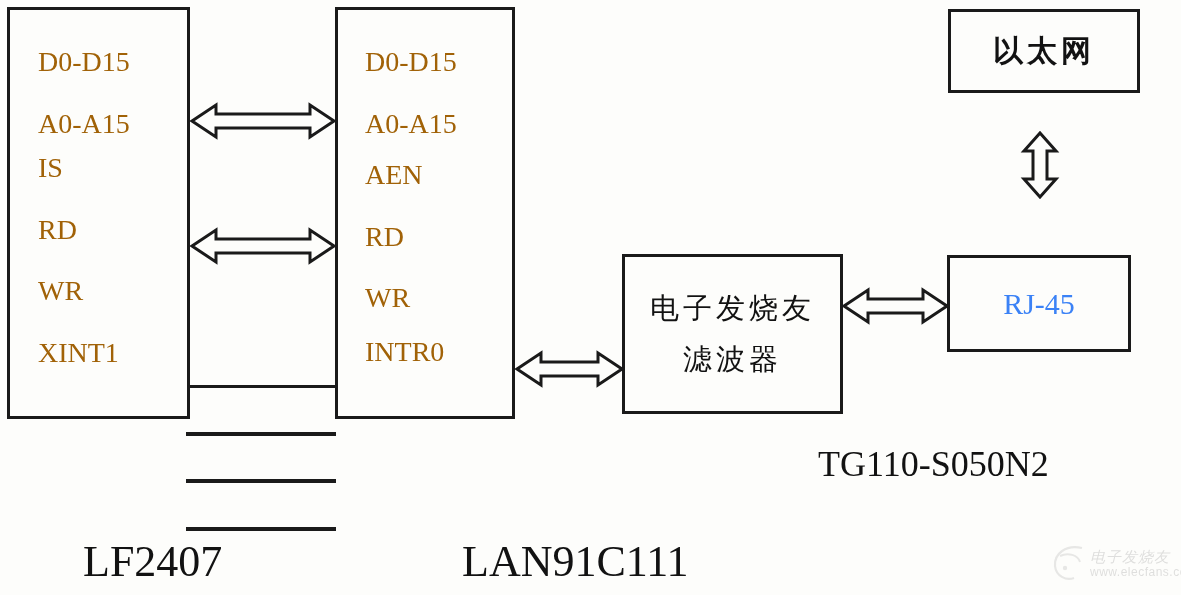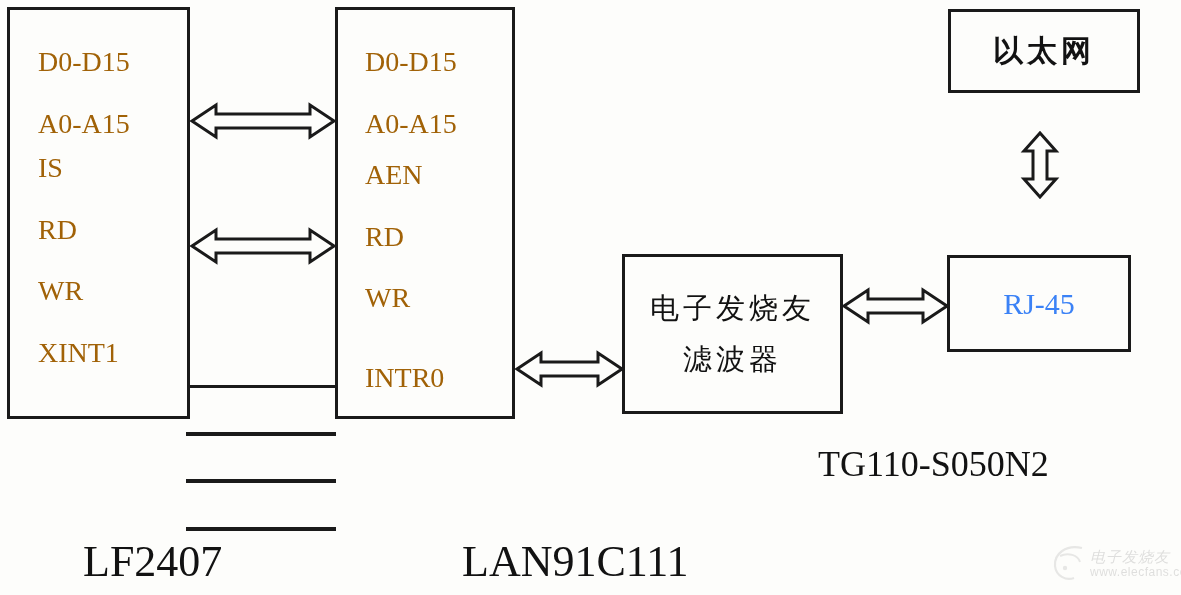--- a/index.html
+++ b/index.html
@@ -126,21 +126,21 @@
     <div class="pin" style="margin-top:34px;">XINT1</div>
   </div>
 
   <div class="block" style="left:335px; top:7px; width:180px; height:412px;"></div>
   <div class="pinlist" style="left:365px; top:38px; width:150px; height:360px;">
     <div class="pin" style="margin-top:10px;">D0-D15</div>
     <div class="pin" style="margin-top:34px;">A0-A15</div>
     <div class="pin" style="margin-top:23px;">AEN</div>
     <div class="pin" style="margin-top:34px;">RD</div>
     <div class="pin" style="margin-top:33px;">WR</div>
-    <div class="pin" style="margin-top:52px;font-family:Liberation Serif, serif;">INTR0</div>
+    <div class="pin" style="margin-top:26px;font-family:Liberation Serif, serif;">INTR0</div>
   </div>
 
   <div class="block" style="left:622px; top:254px; width:221px; height:160px;"></div>
   <div class="cjk" style="left:622px; top:254px; width:221px; height:160px; font-size:29px; line-height:1.0;">
     <span style="margin-bottom:22px;">电子发烧友</span>
     <span>滤波器</span>
   </div>
 
   <div class="block" style="left:947px; top:255px; width:184px; height:97px;"></div>
   <div class="boxtext" style="left:947px; top:255px; width:184px; height:97px; font-size:30px;">RJ-45</div>

